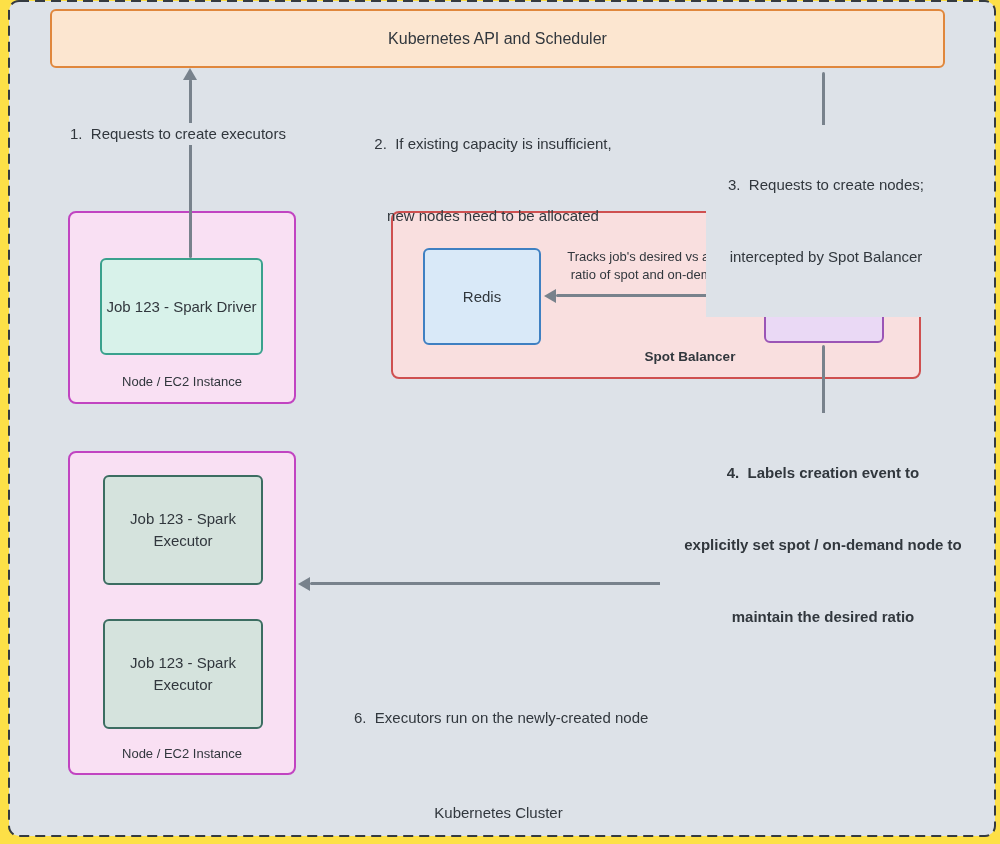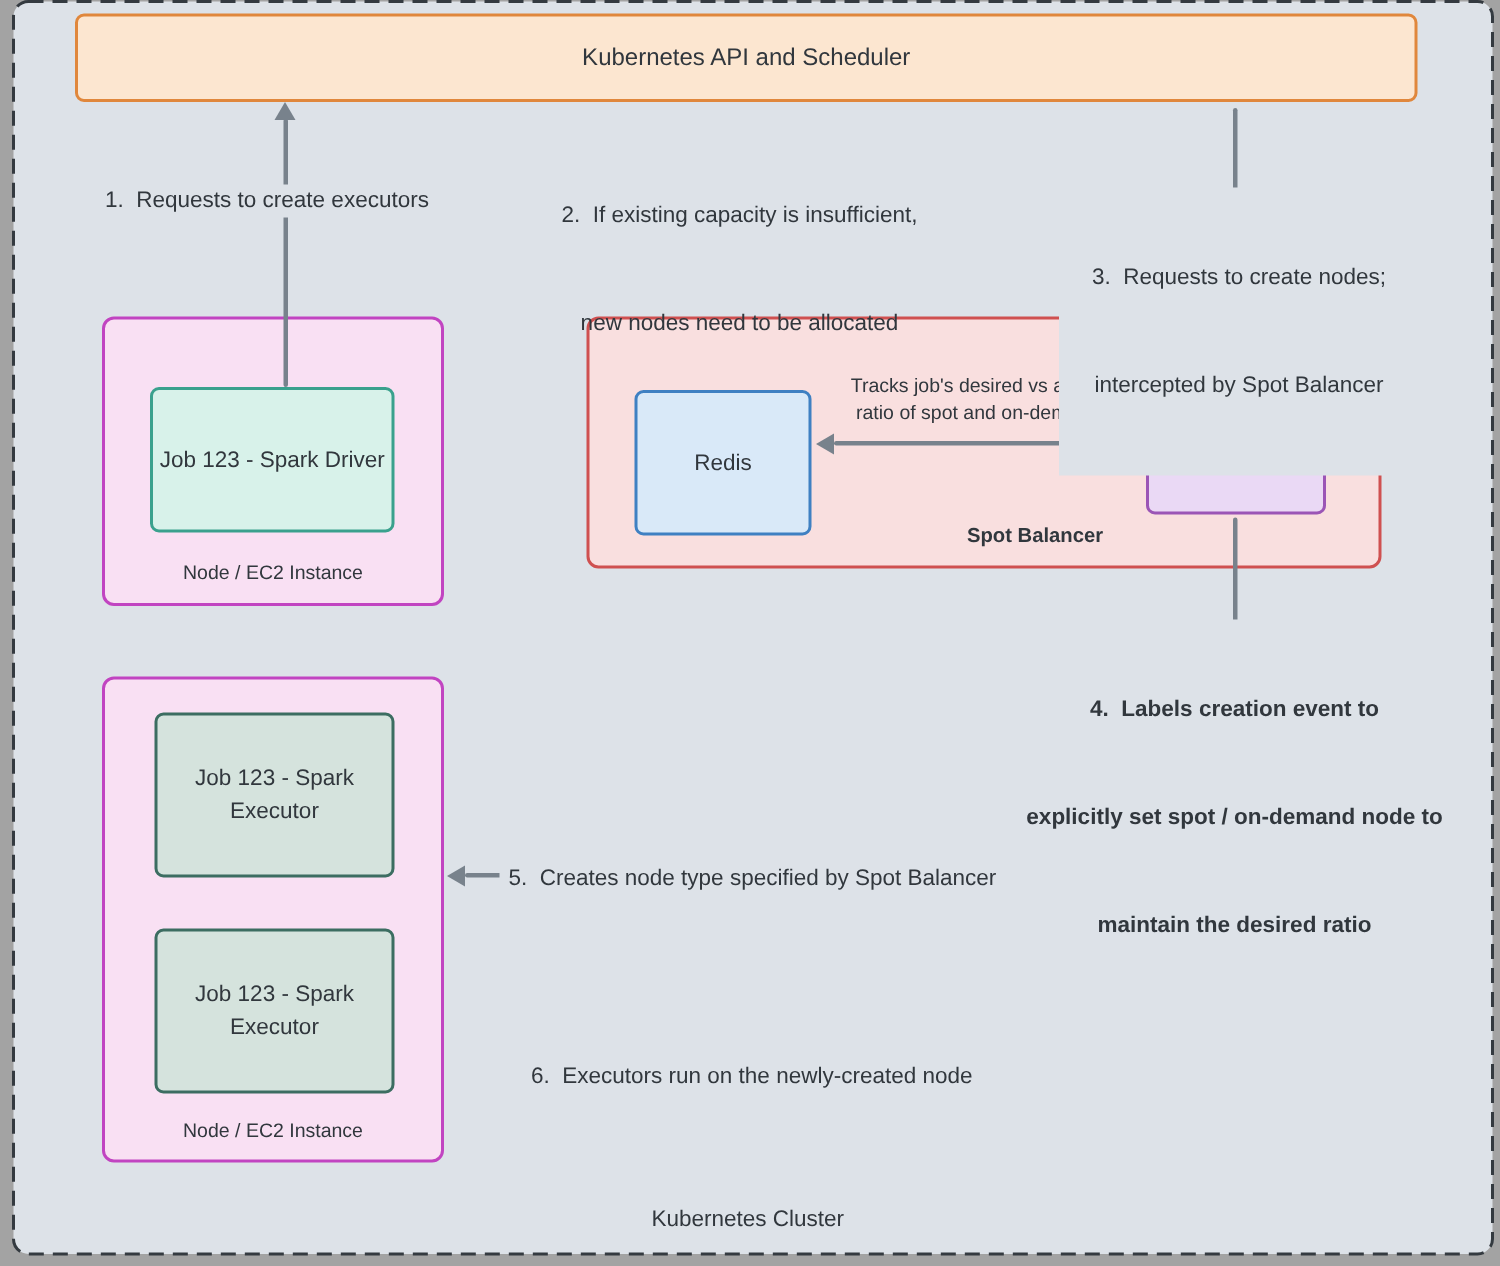--- a/index.html
+++ b/index.html
@@ -1,30 +1,30 @@
 <!DOCTYPE html>
 <html><head>
 <meta charset="utf-8">
 <style>
   * { margin:0; padding:0; box-sizing:border-box; }
   html,body { background:#ffffff; }
   body { font-family:"Liberation Sans","DejaVu Sans",sans-serif; color:#31373d; }
-  .canvas { position:relative; width:1000px; height:844px; background:#a3a3a3; overflow:hidden; }
+  .canvas { position:relative; width:1000px; height:844px; background:#fde047; overflow:hidden; }
   .cluster-svg { position:absolute; left:0; top:0; }
 
   .box { position:absolute; display:flex; align-items:center; justify-content:center;
          text-align:center; border:2px solid; border-radius:6px; }
   .api-box    { left:50px;  top:9px;   width:895px; height:59px;  background:#fce6d0; border-color:#e0873c; font-size:16px; }
   .node1      { left:68px;  top:211px; width:228px; height:193px; background:#f9e0f3; border-color:#c144c1; border-radius:8px; }
   .node2      { left:68px;  top:451px; width:228px; height:324px; background:#f9e0f3; border-color:#c144c1; border-radius:8px; }
   .driver     { left:100px; top:258px; width:163px; height:97px;  background:#d8f2ea; border-color:#3aa18d; font-size:15px; line-height:22px; }
   .exec1      { left:103px; top:475px; width:160px; height:110px; background:#d5e3dd; border-color:#3c6d61; font-size:15px; line-height:22px; }
   .exec2      { left:103px; top:619px; width:160px; height:110px; background:#d5e3dd; border-color:#3c6d61; font-size:15px; line-height:22px; }
   .balancer   { left:391px; top:211px; width:530px; height:168px; background:#f9dfdf; border-color:#cf5050; border-radius:8px; }
-  .redis      { left:423px; top:260px; width:118px; height:97px;  background:#d9e9f8; border-color:#3f80c2; font-size:15px; }
+  .redis      { left:423px; top:248px; width:118px; height:97px;  background:#d9e9f8; border-color:#3f80c2; font-size:15px; }
   .webhook    { left:764px; top:247px; width:120px; height:96px;  background:#ead9f5; border-color:#9b55b6; font-size:13.5px; }
   .karpenter  { left:728px; top:547px; width:192px; height:73px;  background:#fce6d0; border-color:#e0873c; font-size:15px; }
 
   .node-label { position:absolute; font-size:13px; text-align:center; width:228px; left:68px; }
   .node1-label { top:374px; }
   .node2-label { top:746px; }
   .balancer-label { position:absolute; left:391px; top:349px; width:598px; text-align:center;
                     font-weight:700; font-size:13.5px; }
   .tracks-note { position:absolute; left:549px; top:248px; width:206px; text-align:center;
                  font-size:13px; line-height:18px; }
@@ -130,18 +130,17 @@
     <span style="display:block">3.  Requests to create nodes;</span>
     <span style="display:block">intercepted by Spot Balancer</span>
   </div>
 
   <div class="step step-4">
     <span style="display:block">4.  Labels creation event to</span>
     <span style="display:block">explicitly set spot / on-demand node to</span>
     <span style="display:block">maintain the desired ratio</span>
   </div>
 
-  <div class="step step-5">5.  Creates node type specified by Spot Balancer</div>
   <div class="step step-6">6.  Executors run on the newly-created node</div>
 
   <div class="cluster-label">Kubernetes Cluster</div>
 
 </div>
 
 </body></html>

